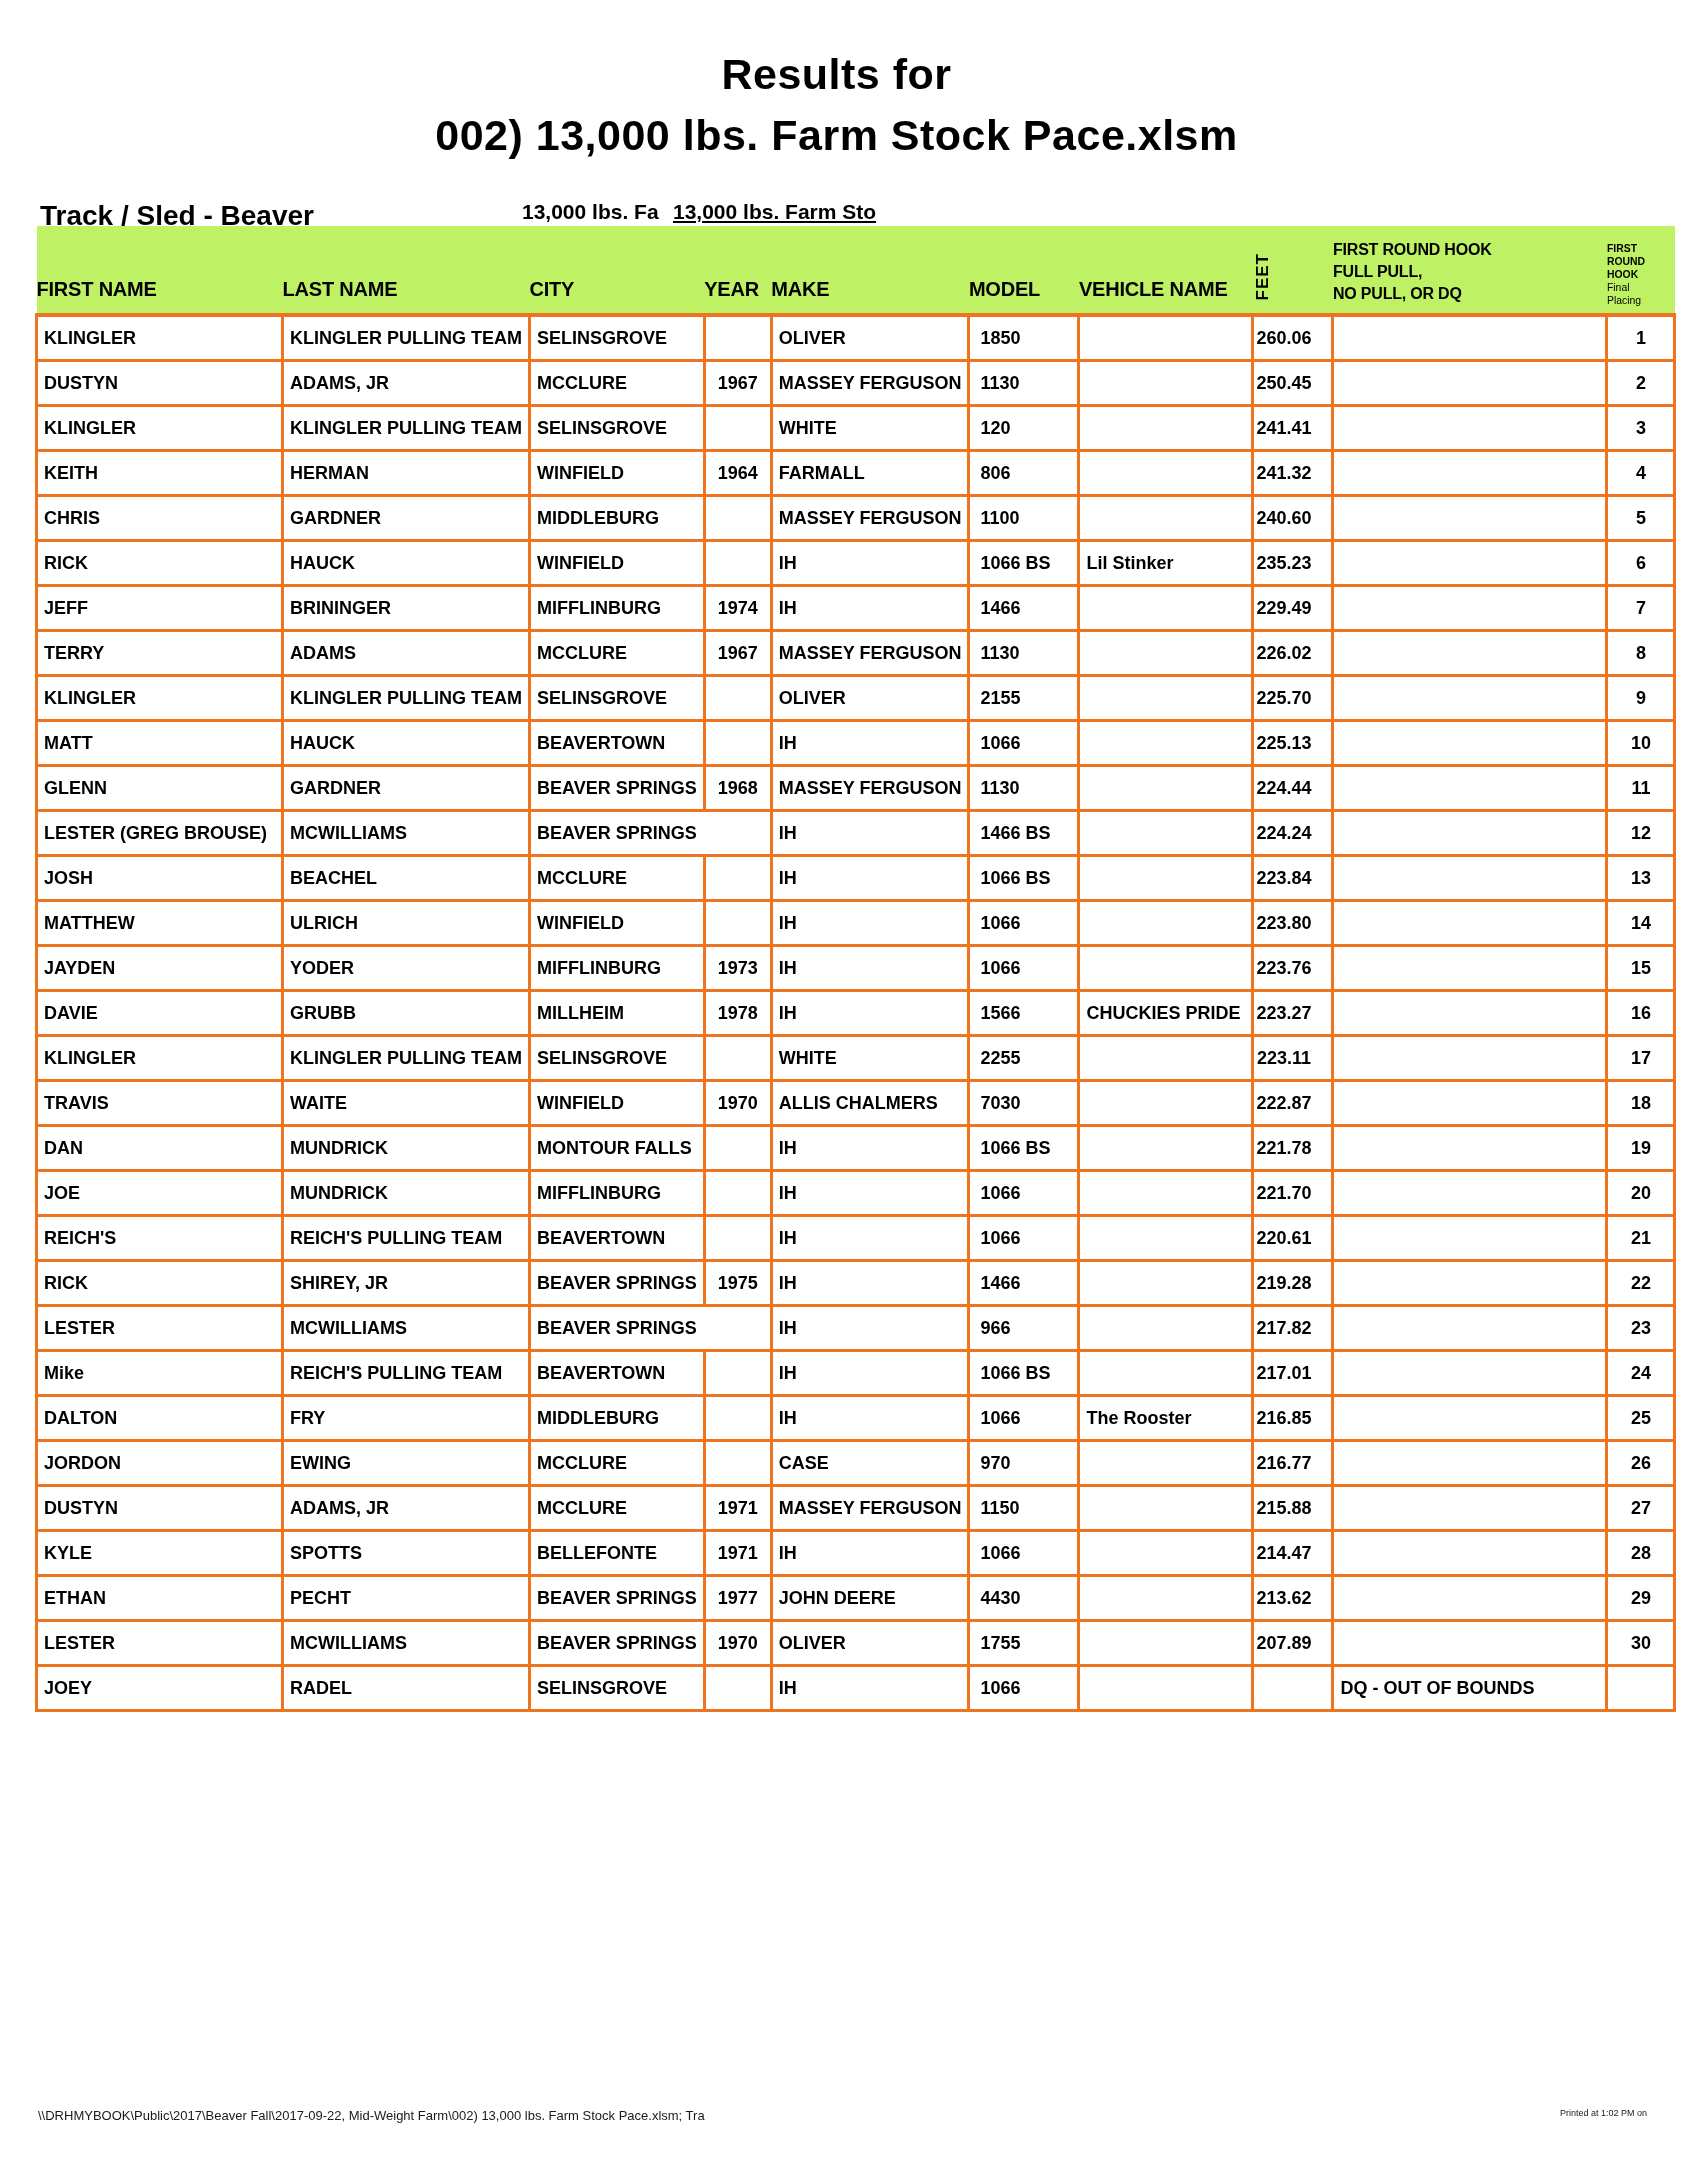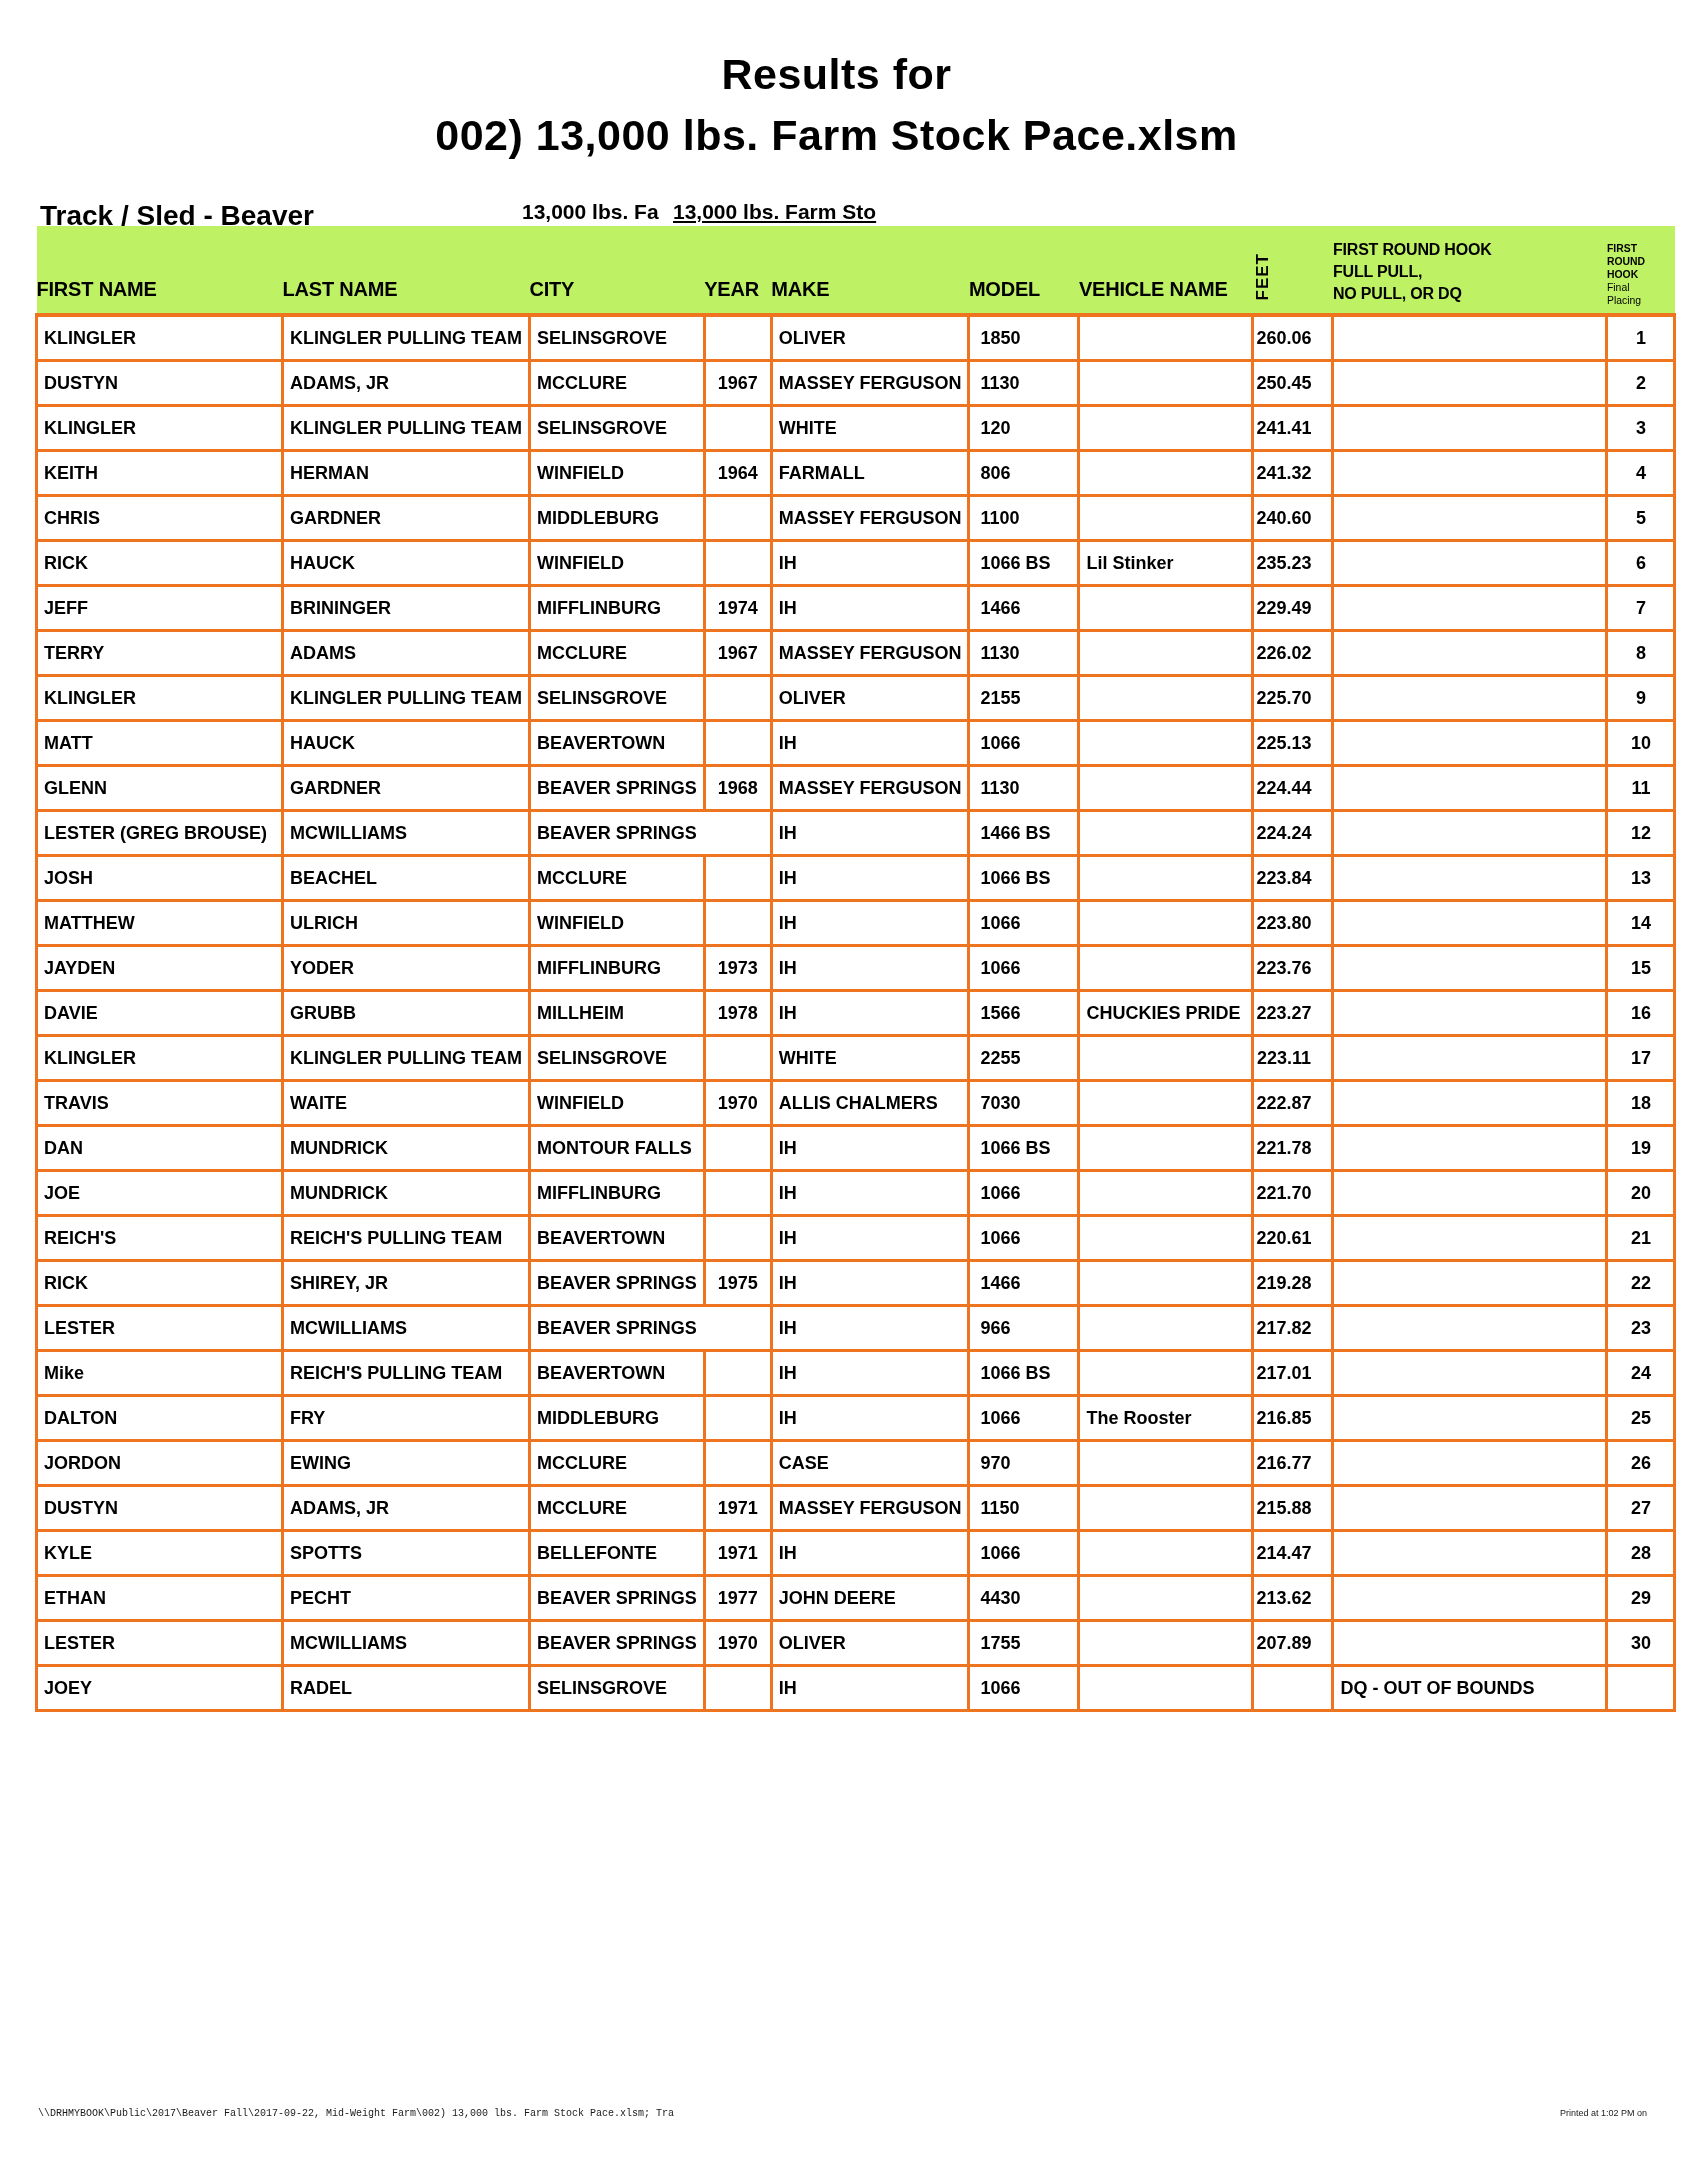--- a/index.html
+++ b/index.html
@@ -35,21 +35,21 @@
     overflow:hidden; white-space:nowrap; vertical-align:middle;
   }
   tbody tr:first-child td { border-top:4px solid #EE7420; }
   td.c-left   { text-align:left; }
   td.c-model  { padding-left:10px; }
   td.c-year   { text-align:center; padding:0 2px; }
   td.c-feet   { text-align:center; padding:0 20px 0 2px; }
   td.c-hook   { text-align:left; }
   td.c-placing{ text-align:center; }
 
-  .footer-left  { position:absolute; left:38px;  top:2108px; font-size:10px; color:#1a1a1a; white-space:nowrap;font-family:Liberation Mono, monospace; }
+  .footer-left  { position:absolute; left:38px;  top:2108px; font-size:13px; color:#1a1a1a; white-space:nowrap; }
   .footer-right { position:absolute; right:36px; top:2108px; font-size:9px; color:#1a1a1a; white-space:nowrap; }
 </style>
 </head>
 <body>
 
 <div class="title-block">
   <div class="title-line">Results for</div>
   <div class="title-line">002) 13,000 lbs. Farm Stock Pace.xlsm</div>
 </div>
 

